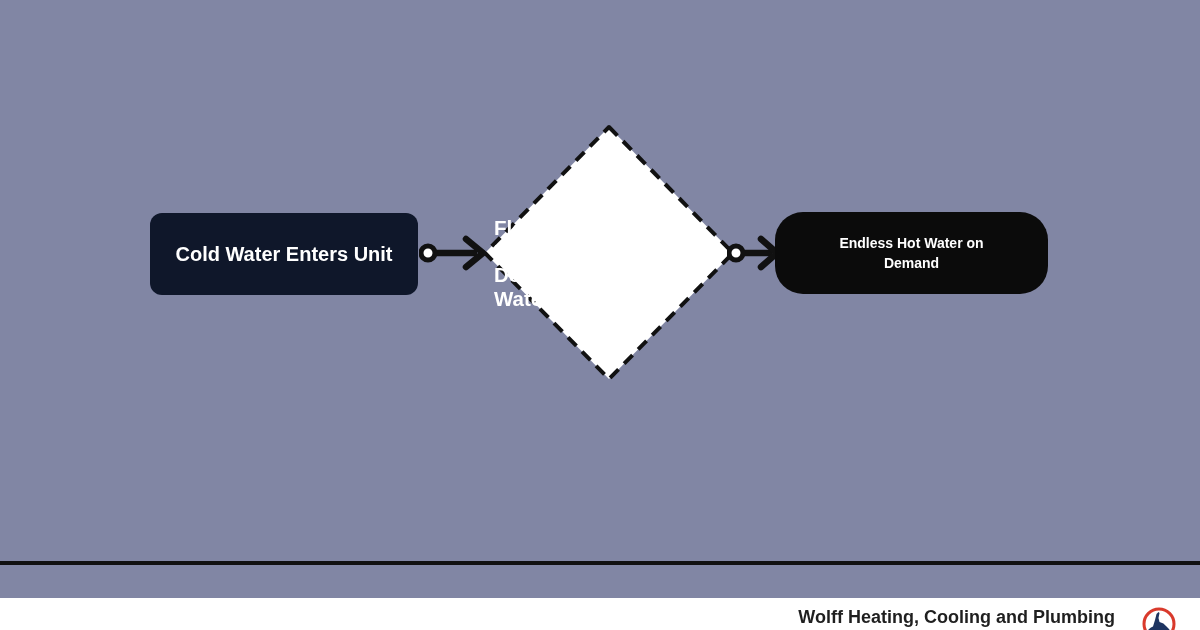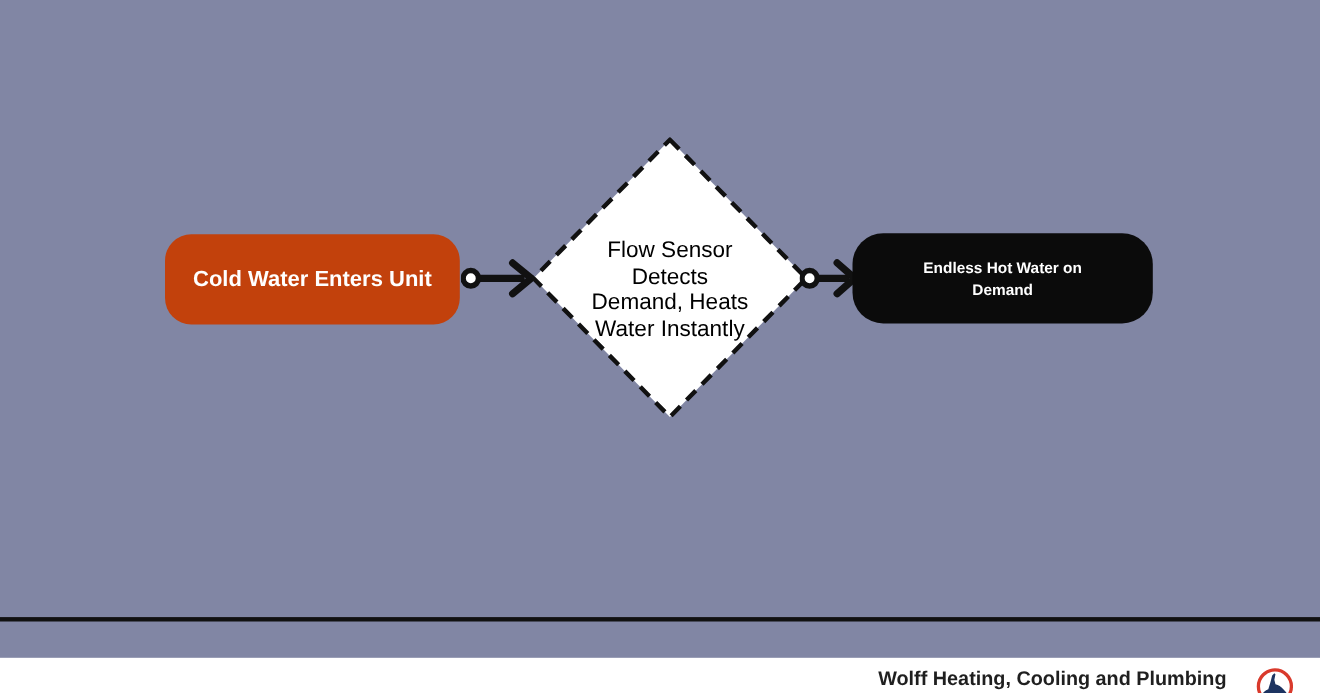--- a/index.html
+++ b/index.html
@@ -12,33 +12,33 @@
   }
   
   .node{
     position:absolute;
     display:flex;align-items:center;justify-content:center;
     text-align:center;font-weight:bold;
     box-sizing:border-box;
   }
   .node-start{
     left:150px;top:213px;width:268px;height:82px;
-    background:#c2410c;border-radius:24px;
+    background:#0f172a;border-radius:12px;
     color:#ffffff;font-size:20px;line-height:22px;
   }
   .node-end{
     left:775px;top:212px;width:273px;height:82px;
     background:#0b0b0b;border-radius:28px;
     color:#ffffff;font-size:14px;line-height:20px;
     white-space:pre-line;
   }
   .diamond-svg{position:absolute;left:480px;top:122px;width:258px;height:262px;}
   .diamond-label{
     position:absolute;left:494px;top:216px;width:230px;
-    text-align:center;color:#000000;font-weight:normal;
+    color:#ffffff;font-weight:bold;
     font-size:20.5px;line-height:23.5px;white-space:pre-line;
   }
   .connector{position:absolute;top:233px;height:40px;}
   .connector-1{left:419px;width:70px;}
   .connector-2{left:727px;width:56px;}
   
   .footer-divider{position:absolute;left:0;top:561px;width:1200px;height:4px;background:#111111;}
   .footer{position:absolute;left:0;top:598px;width:1200px;height:50px;background:#ffffff;}
   .footer-text{
     position:absolute;right:85px;top:8px;

